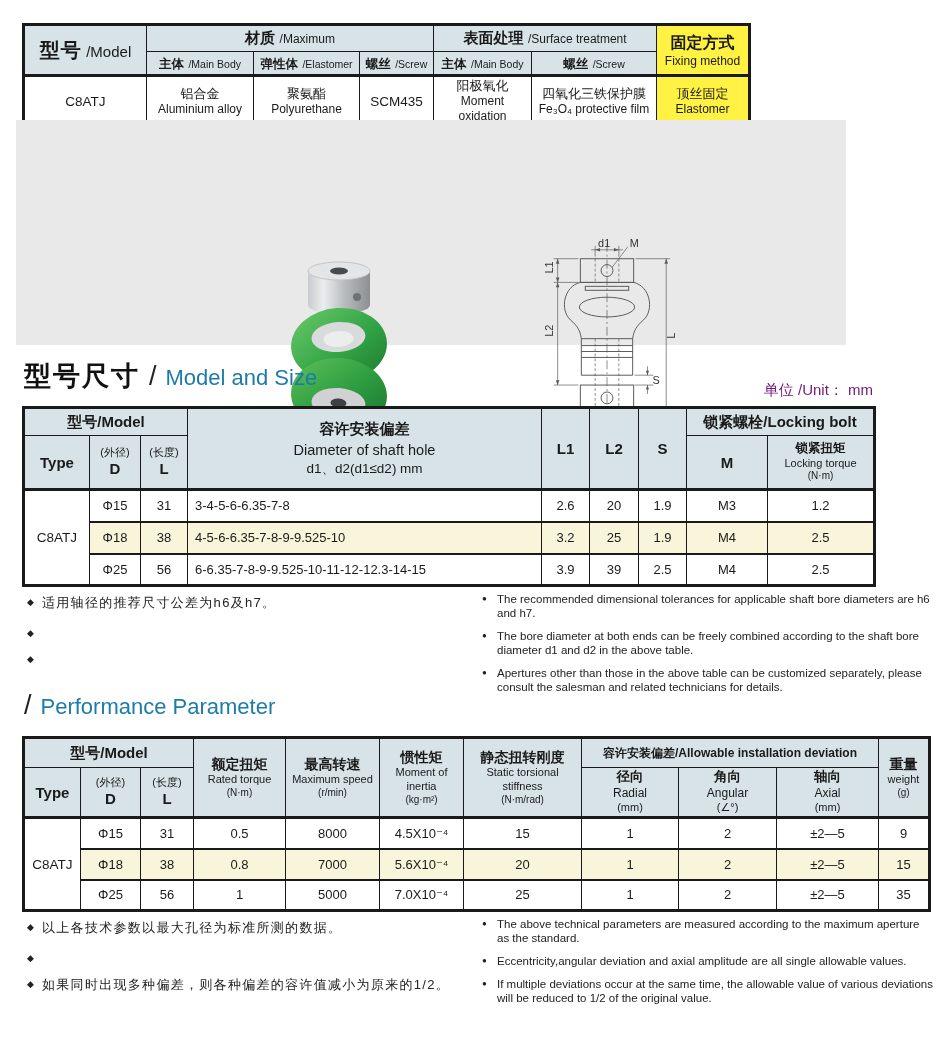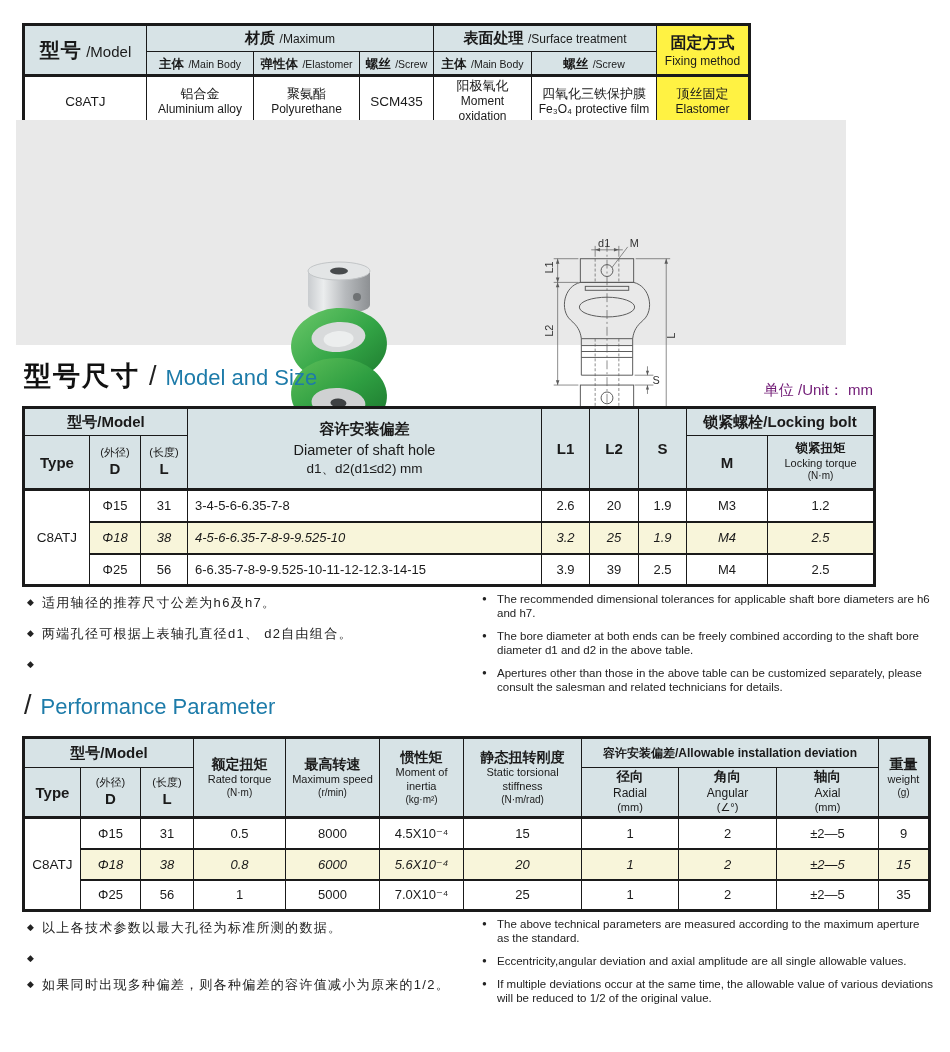--- a/index.html
+++ b/index.html
@@ -6,21 +6,21 @@
     --accent:#1d7ba9; --header_bg:#d7e3e6; --highlight:#f8f5da;
     --yellow:#fff243; --band:#e9e9e9; --border:#1a1a1a;
   }
   html,body{margin:0;padding:0;background:#fff;}
   .page{position:relative;width:950px;height:1052px;background:#fff;overflow:hidden;
         font-family:"Liberation Sans","DejaVu Sans",sans-serif;color:#1a1a1a;}
   table{border-collapse:collapse;table-layout:fixed;position:absolute;background:#fff;}
   td{border:1px solid var(--border);text-align:center;vertical-align:middle;padding:1px 2px;overflow:hidden;}
   .hd{background:var(--header_bg);}
   .yellow{background:var(--yellow);}
-  tr.hl td{background:var(--highlight);font-style:italic;}
+  tr.hl td{background:var(--highlight);}
   
   .top-table{left:22px;top:23px;width:726px;border:3px solid var(--border);}
   .top-table tr.h1{height:27px}
   .top-table tr.h2{height:24px}
   .top-table tr.data{height:44px}
   .top-table tr.data td{border-top:3px solid var(--border);}
   .cn-lg{font-size:20px;font-weight:bold;letter-spacing:1px}
   .en-lg{font-size:15px}
   .cn-md{font-size:15px;font-weight:bold}
   .en-md{font-size:12px}
@@ -352,21 +352,20 @@
     </tbody>
   </table>
 
   <div class="notes notes-cn n1">
     <div class="note">
         <span class="bullet">◆</span>
         <span>适用轴径的推荐尺寸公差为h6及h7。</span>
       </div>
     <div class="note">
         <span class="bullet">◆</span>
-        <span>两端孔径可根据上表轴孔直径d1、 d2自由组合。</span>
       </div>
     <div class="note">
         <span class="bullet">◆</span>
       </div>
   </div>
   <div class="notes notes-en n2">
     <div class="note">
         <span class="bullet">●</span>
         <span>The recommended dimensional tolerances for applicable shaft bore diameters are h6 and h7.</span>
       </div>
@@ -465,21 +464,21 @@
       <td class="num">15</td>
       <td class="num">1</td>
       <td class="num">2</td>
       <td class="num">±2—5</td>
       <td class="num">9</td>
     </tr>
     <tr class="body hl">
       <td class="num">Φ18</td>
       <td class="num">38</td>
       <td class="num">0.8</td>
-      <td class="num">6000</td>
+      <td class="num">7000</td>
       <td class="num">5.6X10⁻⁴</td>
       <td class="num">20</td>
       <td class="num">1</td>
       <td class="num">2</td>
       <td class="num">±2—5</td>
       <td class="num">15</td>
     </tr>
     <tr class="body">
       <td class="num">Φ25</td>
       <td class="num">56</td>

